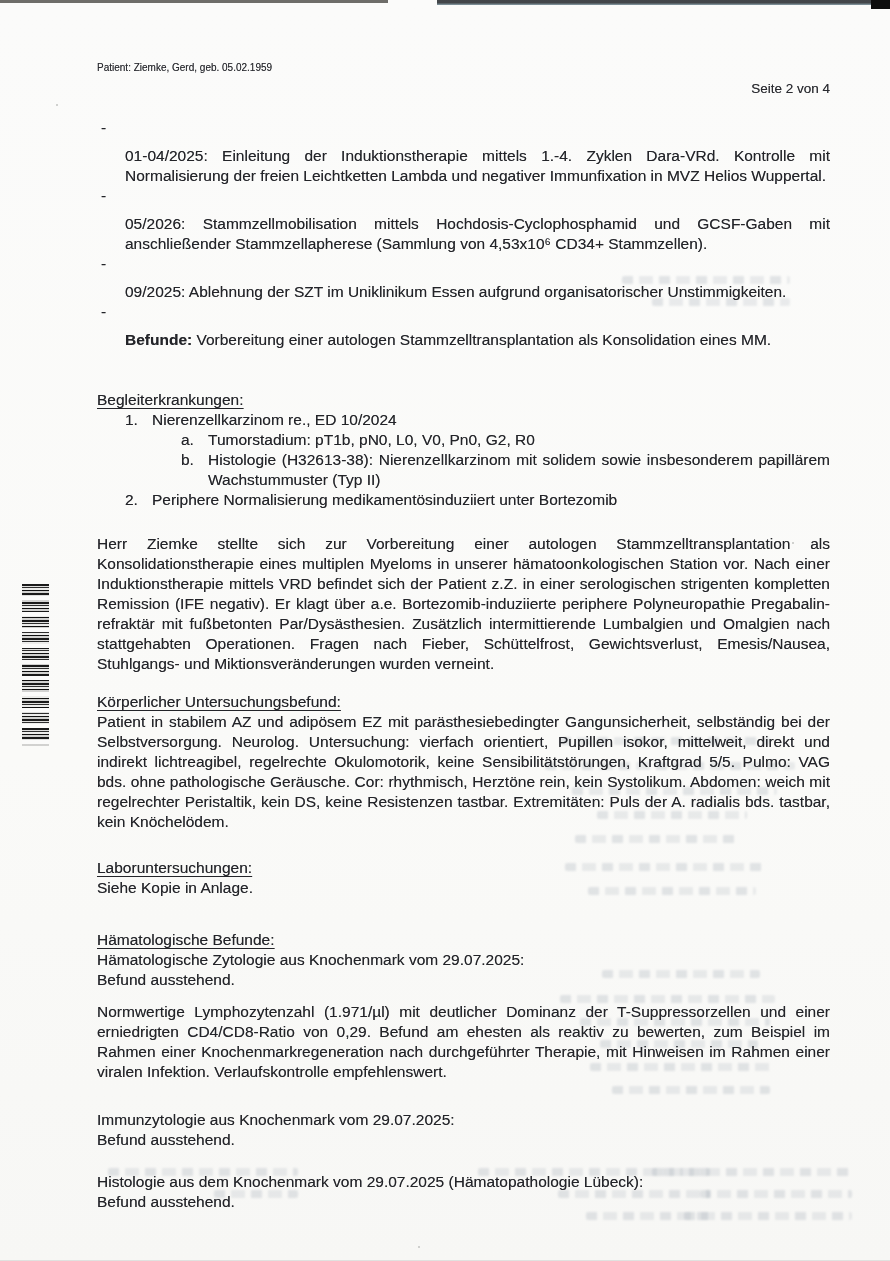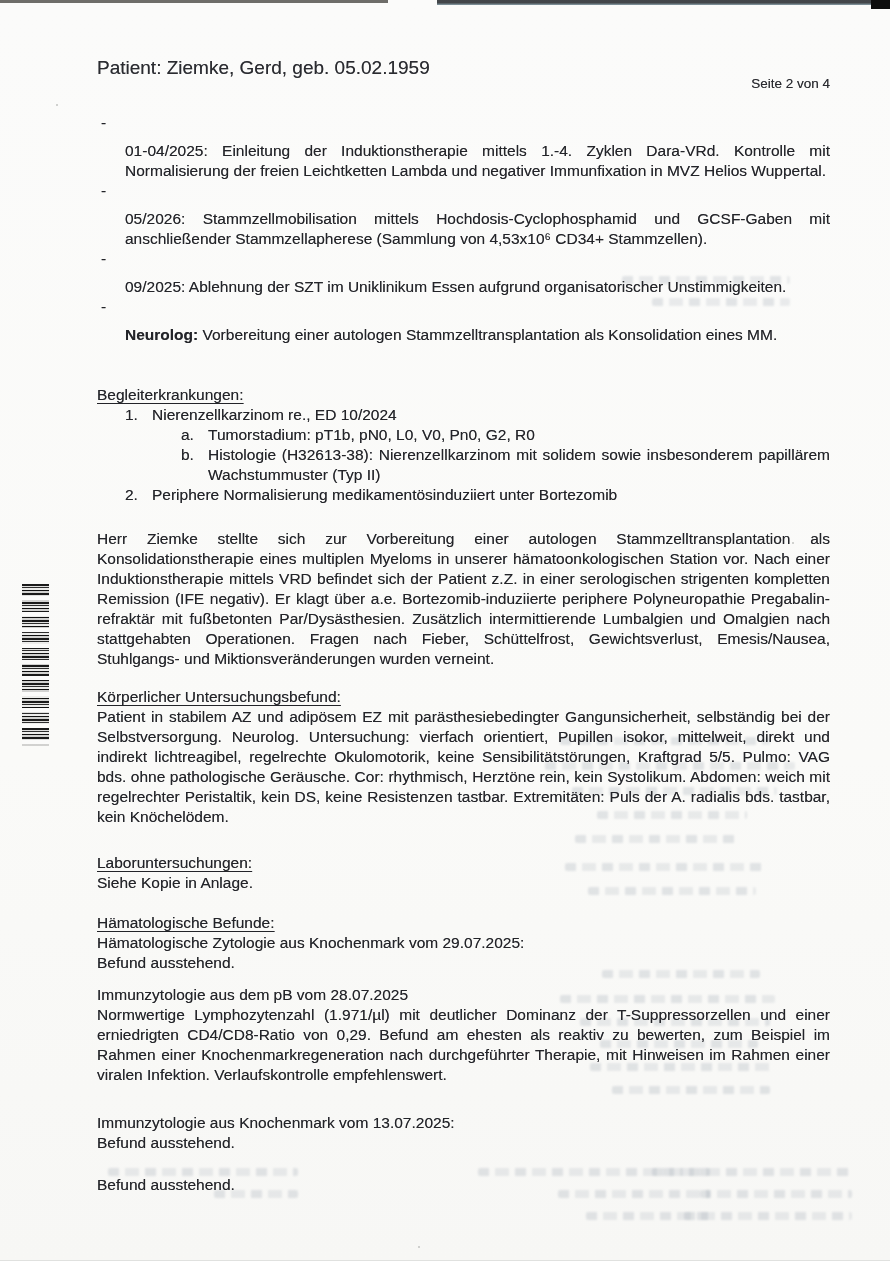--- a/index.html
+++ b/index.html
@@ -11,22 +11,22 @@
     background:linear-gradient(180deg,#fbfbfa 0%, #fafaf8 60%, #f7f7f5 100%);
     overflow:hidden;
     font-family:"Liberation Sans", sans-serif;
     color:#232429;
   }
   .content{
     position:absolute;left:97px;right:60px;top:60px;
     font-size:15.5px;line-height:20px;
     text-shadow:0 0 .5px rgba(35,36,41,.55);
   }
-  .patient-line{font-size:19px;line-height:16px;color:#2a2b30;}
-  .page-num{font-size:13.5px;line-height:16px;text-align:right;color:#2a2b30;}
+  .patient-line{font-size:10px;line-height:16px;color:#2a2b30;}
+  .page-num{font-size:13.5px;line-height:16px;text-align:right;margin-top:5px;color:#2a2b30;}
 
   .course-list{margin-top:21px;}
   .c-item{display:flex;}
   .c-bullet{flex:0 0 28px;text-indent:4px;}
   .c-text{flex:1;text-align:justify;margin-top:28px;}
   .bold-lead{font-weight:bold;}
 
   .sec-heading{
     text-decoration:underline;
     text-underline-offset:3px;
@@ -37,21 +37,21 @@
   .n-num{flex:0 0 27px;}
   .n-text{flex:1;text-align:justify;}
   .s-item{display:flex;padding-left:84px;}
   .s-num{flex:0 0 27px;}
   .s-text{flex:1;text-align:justify;}
 
   .para{text-align:justify;}
   .anamnese{margin-top:24px;}
   .exam{margin-top:18px;}
   .labs{margin-top:26px;}
-  .hema{margin-top:20px;}
+  .hema{margin-top:32px;}
   .immuno-pb{margin-top:12px;}
   .immuno-bm{margin-top:28px;}
   .histo{margin-top:22px;}
 
   
   .barcode{
     position:absolute;left:22px;top:584px;width:27px;height:162px;
     background-image:
       repeating-linear-gradient(180deg, rgba(251,251,250,0) 0 12.5px, #fbfbfa 12.5px 16px),
       repeating-linear-gradient(180deg,
@@ -131,21 +131,21 @@
       <div class="c-item">
         <span class="c-bullet">-</span>
         <span class="c-text"><span>05/2026:</span> <span>Stammzellmobilisation mittels Hochdosis-Cyclophosphamid und GCSF-Gaben mit anschließender Stammzellapherese (Sammlung von 4,53x10⁶ CD34+ Stammzellen).</span></span>
       </div>
       <div class="c-item">
         <span class="c-bullet">-</span>
         <span class="c-text"><span>09/2025:</span> <span>Ablehnung der SZT im Uniklinikum Essen aufgrund organisatorischer Unstimmigkeiten.</span></span>
       </div>
       <div class="c-item">
         <span class="c-bullet">-</span>
-        <span class="c-text"><span class="bold-lead">Neurolog:</span> <span>Vorbereitung einer autologen Stammzelltransplantation als Konsolidation eines MM.</span></span>
+        <span class="c-text"><span class="bold-lead">Befunde:</span> <span>Vorbereitung einer autologen Stammzelltransplantation als Konsolidation eines MM.</span></span>
       </div>
     </div>
 
     <div class="comorbid">
       <div class="sec-heading">Begleiterkrankungen:</div>
       <div class="n-item">
         <span class="n-num">1.</span>
         <span class="n-text">Nierenzellkarzinom re., ED 10/2024</span>
       </div>
       <div class="s-item">
@@ -176,27 +176,27 @@
       <div class="para">Siehe Kopie in Anlage.</div>
     </div>
 
     <div class="hema">
       <div class="sec-heading">Hämatologische Befunde:</div>
       <div>Hämatologische Zytologie aus Knochenmark vom 29.07.2025:</div>
       <div>Befund ausstehend.</div>
     </div>
 
     <div class="immuno-pb">
-      <div>Immunzytologie aus dem pB vom 28.07.2025</div>
       <div class="para">Normwertige Lymphozytenzahl (1.971/µl) mit deutlicher Dominanz der T-Suppressorzellen und einer erniedrigten CD4/CD8-Ratio von 0,29. Befund am ehesten als reaktiv zu bewerten, zum Beispiel im Rahmen einer Knochenmarkregeneration nach durchgeführter Therapie, mit Hinweisen im Rahmen einer viralen Infektion. Verlaufskontrolle empfehlenswert.</div>
     </div>
 
     <div class="immuno-bm">
-      <div>Immunzytologie aus Knochenmark vom 13.07.2025:</div>
+      <div>Immunzytologie aus Knochenmark vom 29.07.2025:</div>
       <div>Befund ausstehend.</div>
     </div>
 
     <div class="histo">
+      <div>Histologie aus dem Knochenmark vom 29.07.2025 (Hämatopathologie Lübeck):</div>
       <div>Befund ausstehend.</div>
     </div>
 
   </div>
 </div>
 
 </body></html>

